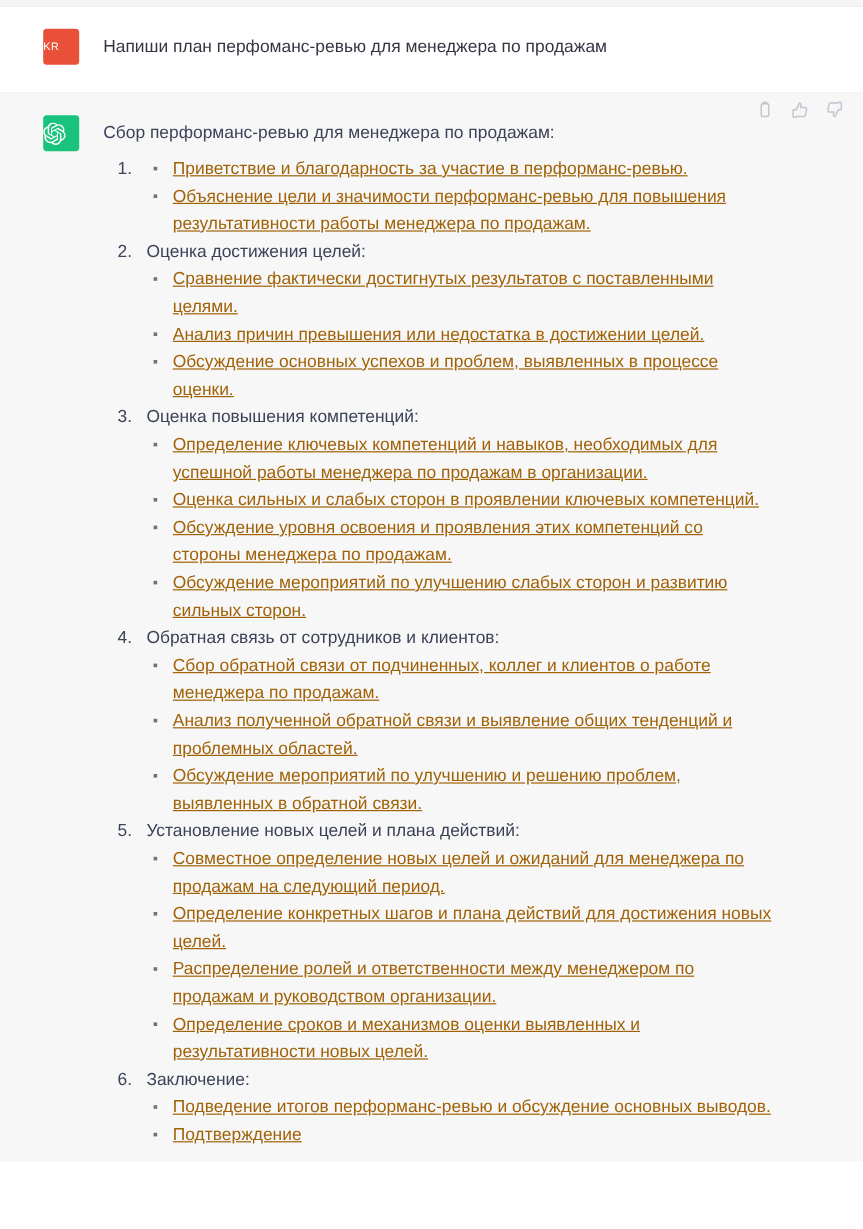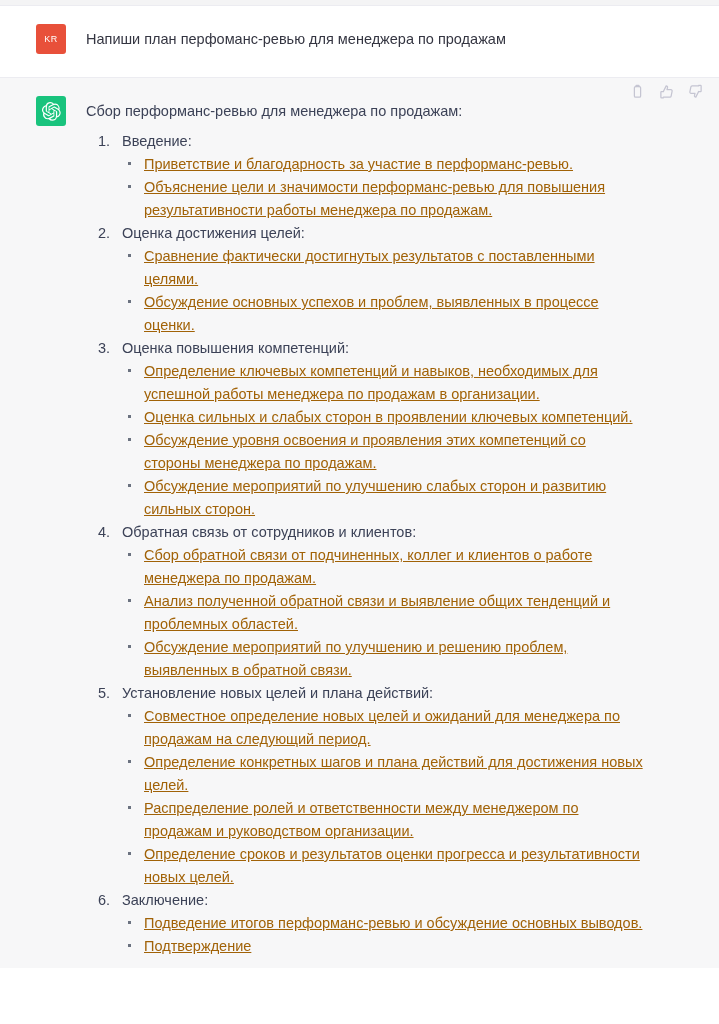--- a/index.html
+++ b/index.html
@@ -49,21 +49,21 @@
   }
 
   .avatar {
     position: absolute;
     left: 36px;
     width: 30px;
     height: 30px;
     border-radius: 3px;
     display: flex;
     align-items: center;
-    justify-content: center;
+    justify-content: flex-start;
     flex: none;
   }
   .avatar-user {
     background: #e8503a;
     color: #ffffff;
     font-size: 9px;
     letter-spacing: 0.5px;
     font-weight: 500;
   }
   .avatar-assistant {
@@ -204,31 +204,31 @@
         <svg width="19" height="19" viewBox="0 0 41 41" fill="#ffffff">
           <path d="M37.53 16.79a10.1 10.1 0 0 0-.87-8.3 10.23 10.23 0 0 0-11-4.9A10.1 10.1 0 0 0 18.04.01a10.23 10.23 0 0 0-9.76 7.08 10.1 10.1 0 0 0-6.75 4.9 10.23 10.23 0 0 0 1.26 11.98 10.1 10.1 0 0 0 .87 8.3 10.23 10.23 0 0 0 11 4.9 10.1 10.1 0 0 0 7.62 3.4 10.23 10.23 0 0 0 9.76-7.09 10.1 10.1 0 0 0 6.75-4.9 10.23 10.23 0 0 0-1.26-11.79zM22.5 37.89a7.6 7.6 0 0 1-4.87-1.76l.24-.14 8.09-4.67a1.32 1.32 0 0 0 .66-1.15v-11.4l3.42 1.98c.04.02.06.05.06.09v9.44a7.63 7.63 0 0 1-7.6 7.61zM6.15 30.9a7.58 7.58 0 0 1-.91-5.1l.24.15 8.1 4.67a1.32 1.32 0 0 0 1.33 0l9.88-5.7v3.95a.12.12 0 0 1-.05.1l-8.19 4.72a7.63 7.63 0 0 1-10.4-2.79zM4.02 13.3a7.6 7.6 0 0 1 3.98-3.34v9.6a1.27 1.27 0 0 0 .65 1.15l9.84 5.68-3.42 1.97a.12.12 0 0 1-.12.01L6.77 23.6a7.63 7.63 0 0 1-2.79-10.4zm28.1 6.54l-9.87-5.73 3.42-1.97a.12.12 0 0 1 .12-.01l8.19 4.73a7.62 7.62 0 0 1-1.18 13.74v-9.6a1.3 1.3 0 0 0-.68-1.16zm3.4-5.12l-.24-.15-8.08-4.7a1.32 1.32 0 0 0-1.34 0l-9.87 5.7v-3.95a.12.12 0 0 1 .05-.1l8.19-4.72a7.62 7.62 0 0 1 11.31 7.89zm-21.4 7.05l-3.42-1.98a.12.12 0 0 1-.06-.09V10.3a7.62 7.62 0 0 1 12.5-5.85l-.24.14-8.09 4.67a1.32 1.32 0 0 0-.66 1.15zm1.86-4l4.4-2.54 4.4 2.54v5.08l-4.4 2.53-4.4-2.53z"></path>
         </svg>
       </div>
 
       <div class="msg-body">
         <div class="assistant-head">Сбор перформанс-ревью для менеджера по продажам:</div>
         <ol class="plan" id="plan-list">
             <li>
               <span class="num">1.</span>
-              <div class="item-title">Введение:</div>
               <ul class="sub">
                 <li>Приветствие и благодарность за участие в перформанс-ревью.</li>
                 <li>Объяснение цели и значимости перформанс-ревью для повышения результативности работы менеджера по продажам.</li>
               </ul>
             </li>
             <li>
               <span class="num">2.</span>
               <div class="item-title">Оценка достижения целей:</div>
               <ul class="sub">
                 <li>Сравнение фактически достигнутых результатов с поставленными целями.</li>
+                <li>Анализ причин превышения или недостатка в достижении целей.</li>
                 <li>Обсуждение основных успехов и проблем, выявленных в процессе оценки.</li>
               </ul>
             </li>
             <li>
               <span class="num">3.</span>
               <div class="item-title">Оценка повышения компетенций:</div>
               <ul class="sub">
                 <li>Определение ключевых компетенций и навыков, необходимых для успешной работы менеджера по продажам в организации.</li>
                 <li>Оценка сильных и слабых сторон в проявлении ключевых компетенций.</li>
                 <li>Обсуждение уровня освоения и проявления этих компетенций со стороны менеджера по продажам.</li>
@@ -244,21 +244,21 @@
                 <li>Обсуждение мероприятий по улучшению и решению проблем, выявленных в обратной связи.</li>
               </ul>
             </li>
             <li>
               <span class="num">5.</span>
               <div class="item-title">Установление новых целей и плана действий:</div>
               <ul class="sub">
                 <li>Совместное определение новых целей и ожиданий для менеджера по продажам на следующий период.</li>
                 <li>Определение конкретных шагов и плана действий для достижения новых целей.</li>
                 <li>Распределение ролей и ответственности между менеджером по продажам и руководством организации.</li>
-                <li>Определение сроков и результатов оценки прогресса и результативности новых целей.</li>
+                <li>Определение сроков и механизмов оценки выявленных и результативности новых целей.</li>
               </ul>
             </li>
             <li>
               <span class="num">6.</span>
               <div class="item-title">Заключение:</div>
               <ul class="sub">
                 <li>Подведение итогов перформанс-ревью и обсуждение основных выводов.</li>
                 <li>Подтверждение</li>
               </ul>
             </li>

